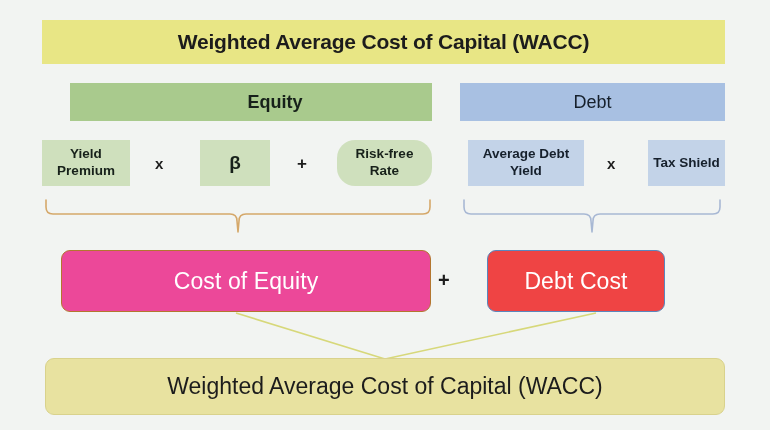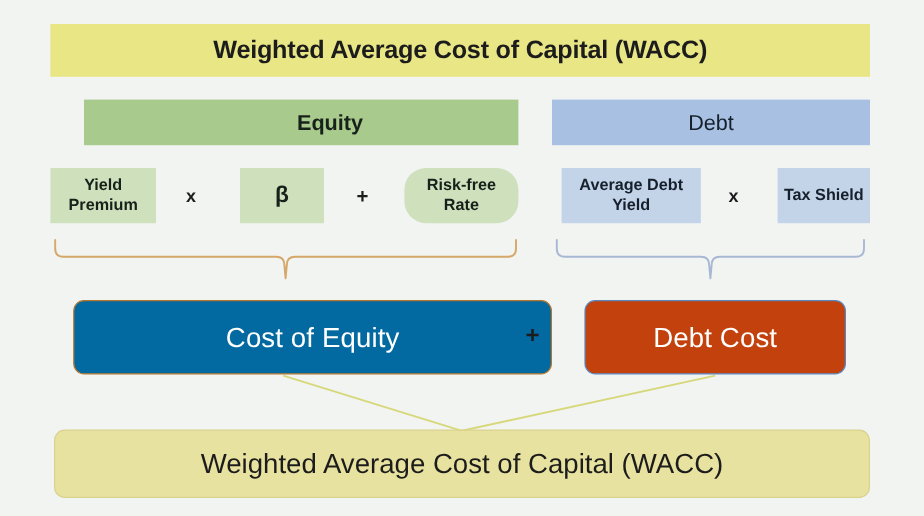--- a/index.html
+++ b/index.html
@@ -107,29 +107,29 @@
     height: 62px;
     border-radius: 9px;
     color: #ffffff;
     font-size: 23px;
     font-weight: normal;
     letter-spacing: 0.1px;
   }
   .res-equity {
     left: 61px;
     top: 250px;
-    width: 399px;
-    background: #0369a1;
+    width: 370px;
+    background: #ec4899;
     border: 1px solid #b3762f;
   }
   .res-debt {
     left: 487px;
     top: 250px;
-    width: 218px;
-    background: #c2410c;
+    width: 178px;
+    background: #ef4444;
     border: 1px solid #5b86bd;
   }
 
   
   .connectors {
     position: absolute;
     left: 0;
     top: 0;
     width: 770px;
     height: 430px;

